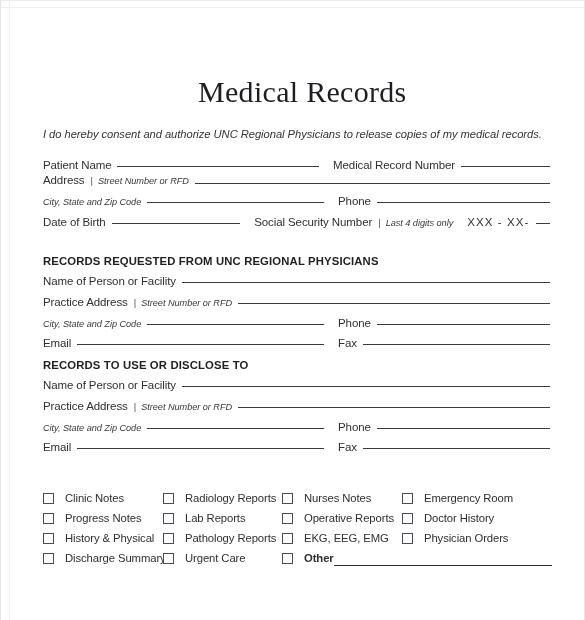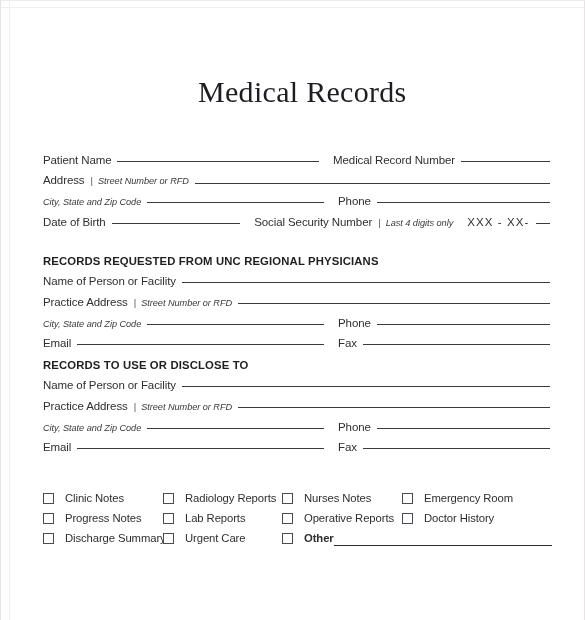--- a/index.html
+++ b/index.html
@@ -188,22 +188,23 @@
 </head>
 <body>
 
 <div class="page">
  <div class="inner">
 
   <div class="title-block">
     <div class="title-line">Medical Records</div>
   </div>
 
-
-  <div class="row" style="top:146px;">
+  <div class="consent">I do hereby consent and authorize UNC Regional Physicians to release copies of my medical records.</div>
+
+  <div class="row" style="top:146px;align-items:flex-end;">
     <div class="seg" style="flex:1 1 56%;">
       <span class="lbl">Patient Name</span>
       <span class="rule"></span>
     </div>
     <div class="gap"></div>
     <div class="seg" style="flex:1 1 44%;">
       <span class="lbl">Medical Record Number</span>
       <span class="rule"></span>
     </div>
   </div>
@@ -362,20 +363,38 @@
       <div class="cb-cell cb-col-2">
         <span class="box"></span>
         <span class="cb-label">Operative Reports</span>
       </div>
       <div class="cb-cell cb-col-3">
         <span class="box"></span>
         <span class="cb-label">Doctor History</span>
       </div>
     </div>
 
+    <div class="cb-row">
+      <div class="cb-cell cb-col-0">
+        <span class="box"></span>
+        <span class="cb-label">History &amp; Physical</span>
+      </div>
+      <div class="cb-cell cb-col-1">
+        <span class="box"></span>
+        <span class="cb-label">Pathology Reports</span>
+      </div>
+      <div class="cb-cell cb-col-2">
+        <span class="box"></span>
+        <span class="cb-label">EKG, EEG, EMG</span>
+      </div>
+      <div class="cb-cell cb-col-3">
+        <span class="box"></span>
+        <span class="cb-label">Physician Orders</span>
+      </div>
+    </div>
 
     <div class="cb-row">
       <div class="cb-cell cb-col-0">
         <span class="box"></span>
         <span class="cb-label">Discharge Summary</span>
       </div>
       <div class="cb-cell cb-col-1">
         <span class="box"></span>
         <span class="cb-label">Urgent Care</span>
       </div>

